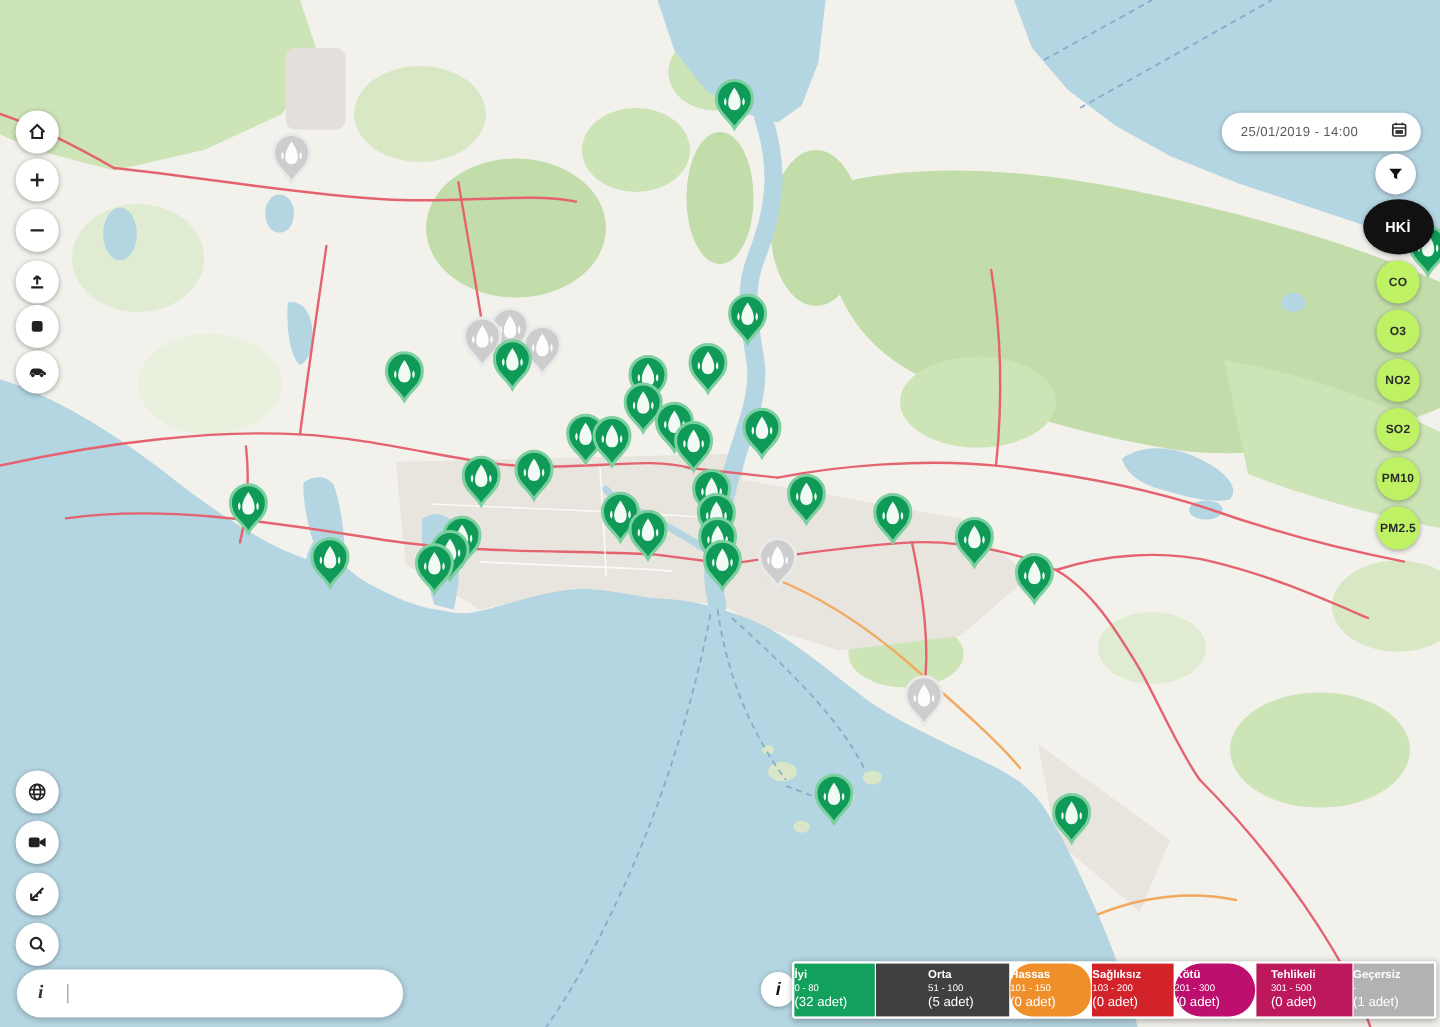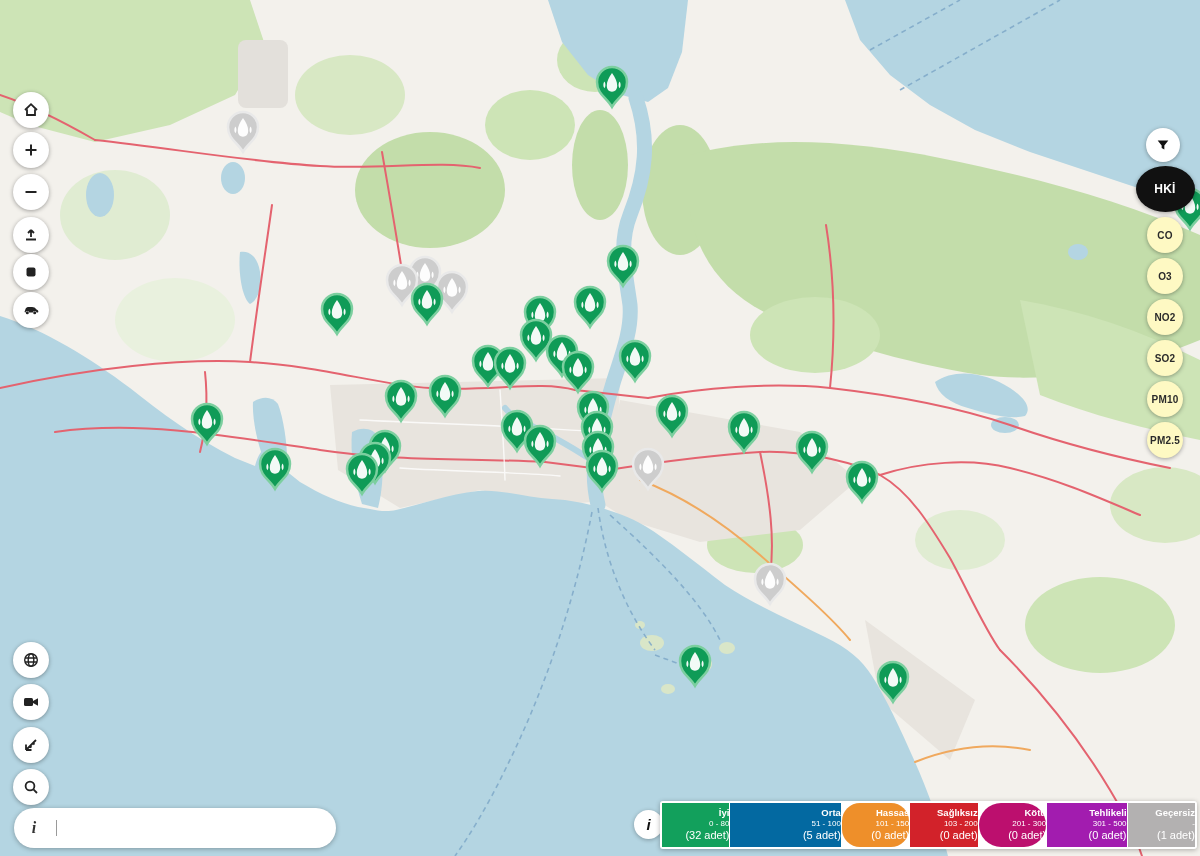--- a/index.html
+++ b/index.html
@@ -9,42 +9,42 @@
 
   
   .cbtn{position:absolute;width:36px;height:36px;border-radius:50%;background:#fff;
         box-shadow:0 1px 4px rgba(0,0,0,.35);display:flex;align-items:center;justify-content:center;
         cursor:pointer;}
   .cbtn svg{display:block;}
 
   
   .pollutant-col{position:absolute;left:1141px;top:166px;width:48px;display:flex;
                  flex-direction:column;align-items:center;gap:5px;}
-  .pollutant-btn{width:36px;height:36px;border-radius:50%;background:#fef9c3;color:#2b2b2b;
+  .pollutant-btn{width:36px;height:36px;border-radius:50%;background:#bef264;color:#2b2b2b;
                  box-shadow:0 1px 4px rgba(0,0,0,.35);display:flex;align-items:center;justify-content:center;
                  font-size:10px;font-weight:bold;cursor:pointer;letter-spacing:.2px;}
   .pollutant-btn.active{width:59px;height:46px;background:#111;color:#fff;font-size:12px;}
 
   
   .date-pill{position:absolute;left:1018px;top:94px;width:166px;height:32px;background:#fff;
              border-radius:16px;box-shadow:0 1px 4px rgba(0,0,0,.3);display:flex;align-items:center;
              padding:0 10px 0 16px;}
   .date-pill .date-text{flex:1;font-size:11px;color:#5c5c5c;letter-spacing:.3px;}
 
   
   .search-pill{position:absolute;left:14px;top:808px;width:322px;height:40px;background:#fff;
                border-radius:20px;box-shadow:0 1px 5px rgba(0,0,0,.3);display:flex;align-items:center;}
   .search-pill .info-glyph{width:40px;text-align:center;font-family:"Liberation Serif",serif;
                font-weight:bold;font-style:italic;font-size:16px;color:#333;}
   .search-pill input{flex:1;border:none;outline:none;height:24px;font-size:13px;color:#333;background:transparent;}
 
   
   .legend-wrap{position:absolute;left:660px;top:801px;width:537px;height:48px;background:#fff;
                border-radius:3px;box-shadow:0 1px 5px rgba(0,0,0,.3);display:flex;padding:2px;gap:1px;}
-  .legend-seg{flex:1;display:flex;flex-direction:column;align-items:flex-end;justify-content:center;
+  .legend-seg{flex:1;display:flex;flex-direction:column;align-items:flex-start;justify-content:center;
               color:#fff;line-height:1.25;}
   .legend-seg .l1{font-size:9.5px;font-weight:bold;}
   .legend-seg .l2{font-size:8px;}
   .legend-seg .l3{font-size:11px;}
   .legend-info{position:absolute;left:634px;top:810px;width:29px;height:29px;border-radius:50%;
                background:#fff;box-shadow:0 1px 4px rgba(0,0,0,.3);display:flex;align-items:center;
                justify-content:center;font-family:"Liberation Serif",serif;font-weight:bold;
                font-style:italic;font-size:15px;color:#111;}
   .caret{width:1px;height:16px;background:#9a9a9a;margin-left:2px;}
 </style>
@@ -379,20 +379,29 @@
         </svg>
       </span>
   </div>
 
   <div class="search-pill">
     <span class="info-glyph">i</span>
     <span class="caret"></span>
     <input type="text" aria-label="search" value="" style="">
   </div>
 
+  <div class="date-pill">
+    <span class="date-text">25/01/2019 - 14:00</span>
+    <span>
+      <svg width="16" height="16" viewBox="0 0 18 18" fill="none" stroke="#333" stroke-width="1.6">
+          <rect x="3" y="4" width="12" height="11" rx="1.5"></rect>
+          <path d="M3,7.5 H15 M6,2.5 V5 M12,2.5 V5"></path>
+          <rect x="5.5" y="9.5" width="7" height="3.5" fill="#333" stroke="none"></rect>
+        </svg></span>
+  </div>
 
   <div class="cbtn" style="left:1146px;top:128px;width:34px;height:34px">
     <span>
       <svg width="16" height="16" viewBox="0 0 18 18">
           <path d="M3,4 H15 L10.5,9.5 V14 L7.5,12.3 V9.5 Z" fill="#111"></path>
         </svg>
       </span>
   </div>
 
   <div class="pollutant-col" id="pollutant-col">
@@ -407,41 +416,41 @@
 
   <div class="legend-info">
     <span>i</span>
   </div>
   <div class="legend-wrap" id="legend">
       <div class="legend-seg" style="background: rgb(18, 160, 92);">
         <span class="l1">İyi</span>
         <span class="l2">0 - 80</span>
         <span class="l3">(32 adet)</span>
       </div>
-      <div class="legend-seg" style="background: #0369a1; padding-left: 43px;">
+      <div class="legend-seg" style="background: #404040; padding-left: 43px;">
         <span class="l1">Orta</span>
         <span class="l2">51 - 100</span>
         <span class="l3">(5 adet)</span>
       </div>
       <div class="legend-seg" style="background: rgb(238, 143, 42); border-radius: 18px;">
         <span class="l1">Hassas</span>
         <span class="l2">101 - 150</span>
         <span class="l3">(0 adet)</span>
       </div>
       <div class="legend-seg" style="background: rgb(210, 34, 42);">
         <span class="l1">Sağlıksız</span>
         <span class="l2">103 - 200</span>
         <span class="l3">(0 adet)</span>
       </div>
       <div class="legend-seg" style="background: rgb(188, 15, 110); border-radius: 22px;">
         <span class="l1">Kötü</span>
         <span class="l2">201 - 300</span>
         <span class="l3">(0 adet)</span>
       </div>
-      <div class="legend-seg" style="background: #a21caf; padding-left: 12px;">
+      <div class="legend-seg" style="background: #be185d; padding-left: 12px;">
         <span class="l1">Tehlikeli</span>
         <span class="l2">301 - 500</span>
         <span class="l3">(0 adet)</span>
       </div>
       <div class="legend-seg" style="background: rgb(179, 177, 177);">
         <span class="l1">Geçersiz</span>
         <span class="l2">-</span>
         <span class="l3">(1 adet)</span>
       </div>
     </div>

